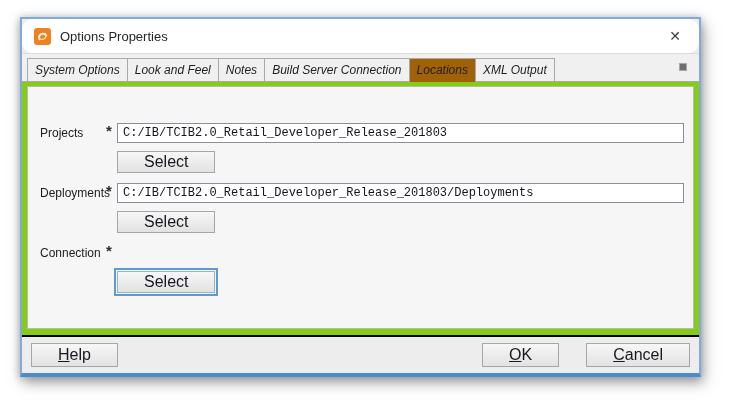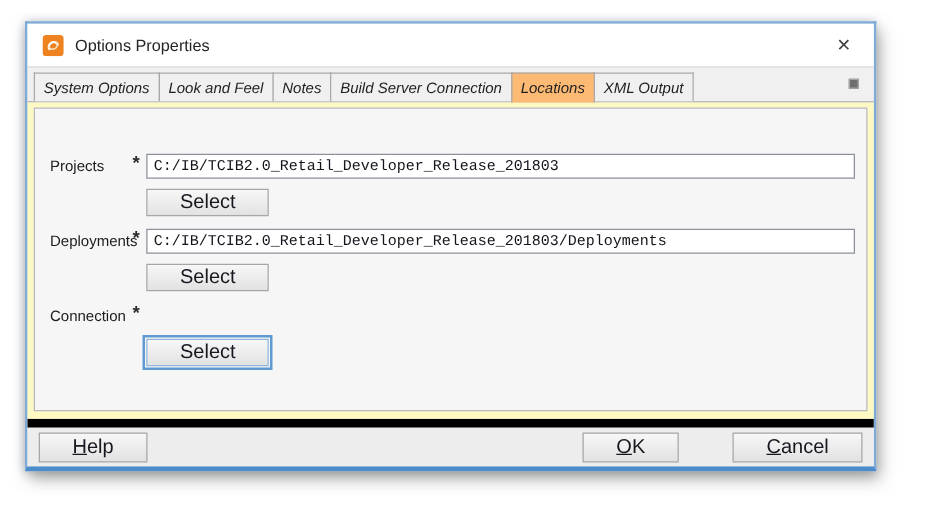--- a/index.html
+++ b/index.html
@@ -10,39 +10,39 @@
   .dialog {
     position:absolute; left:20px; top:17px; width:681px; height:360px;
     background:#ededed;
     border:2px solid #7fabd6; border-bottom:4px solid #4c8ccb;
     box-shadow: 3px 6px 12px rgba(80,80,80,.5), -2px 2px 7px rgba(140,150,160,.35), 0 -2px 6px rgba(170,180,195,.3);
     display:flex; flex-direction:column;
   }
 
   
   .titlebar { height:34px; background:#ffffff; display:flex; align-items:center;
-    padding:0 14px 0 12px; flex:0 0 auto; }
+    padding:0 14px 0 12px; flex:0 0 auto;border-radius:11px; }
   .app-icon { width:17px; height:17px; margin-right:9px; flex:0 0 auto; }
   .title { font-size:13px; color:#262626; }
   .close-btn { margin-left:auto; font-size:14px; color:#404040; cursor:default;
     line-height:14px; padding:2px 4px; }
 
   
   .tabstrip { height:29px; background:#f0f0f0; border-top:1px solid #dcdcdc;
     border-bottom:1px solid #a9a9a9; display:flex; align-items:flex-end;
     padding-left:5px; position:relative; flex:0 0 auto; }
   .tab { font-size:12px; color:#1f1f1f; padding:4px 7px; background:#f0f0f0;
     border:1px solid #a9a9a9; border-bottom:none; margin-right:-1px;
     white-space:nowrap; position:relative;font-style:italic; }
-  .tab.active { background:#fdba74; margin-bottom:-1px; padding-bottom:5px; z-index:2; }
+  .tab.active { background:#a16207; margin-bottom:-1px; padding-bottom:5px; z-index:2; }
   .tab-collapse { position:absolute; right:12px; top:9px; width:8px; height:8px;
     background:#6e6e6e; border:1px solid #a5a5a5; }
 
   
-  .body { flex:1 1 auto; position:relative; background:#fef9c3; }
+  .body { flex:1 1 auto; position:relative; background:#84cc16; }
   .panel { position:absolute; left:5px; right:5px; top:4px; bottom:6px;
     border:1px solid #b9b9b9; background:#f6f6f6; }
 
   .field-label { position:absolute; left:12px; width:62px; font-size:12px;
     color:#1c1c1c; line-height:20px; }
   .req { position:absolute; left:78px; font-size:15px; font-weight:bold;
     color:#2b2b2b; line-height:18px; }
   .path-input { position:absolute; left:89px; right:9px; height:20px;
     border:1px solid #8a8f99; background:#ffffff; font-family:Liberation Mono, monospace;
     font-size:12px; color:#14141c; padding:1px 5px; }
@@ -53,26 +53,26 @@
   .select-btn.focused { outline:2px solid #5f9bd0; outline-offset:1px;
     border-color:#8fb6da; }
 
   .r1-input { top:36px; }   .r1-btn { top:64px; }
   .r2-input { top:96px; }   .r2-btn { top:124px; }
   .r3-input { top:156px; }  .r3-btn { top:184px; }
   .r1-lbl { top:36px; } .r2-lbl { top:96px; } .r3-lbl { top:156px; }
   .r1-req { top:35px; } .r2-req { top:95px; } .r3-req { top:155px; }
 
   
-  .footer { flex:0 0 38px; background:#ededed; border-top:7px solid #000000;
+  .footer { flex:0 0 38px; background:#ededed; border-top:2px solid #000000;
     display:flex; align-items:center; padding:0 9px; }
   .help-btn { height:24px; min-width:49px; }
   .footer-right { margin-left:auto; display:flex; gap:27px; }
   .ok-btn { height:24px; min-width:47px; }
-  .cancel-btn { height:24px; min-width:55px;margin-left:16px; }
+  .cancel-btn { height:24px; min-width:55px; }
   u { text-decoration:underline; }
 </style>
 </head>
 <body>
 
 <div class="stage">
   <div class="dialog">
 
     <div class="titlebar">
       <svg class="app-icon" viewBox="0 0 16 16">

